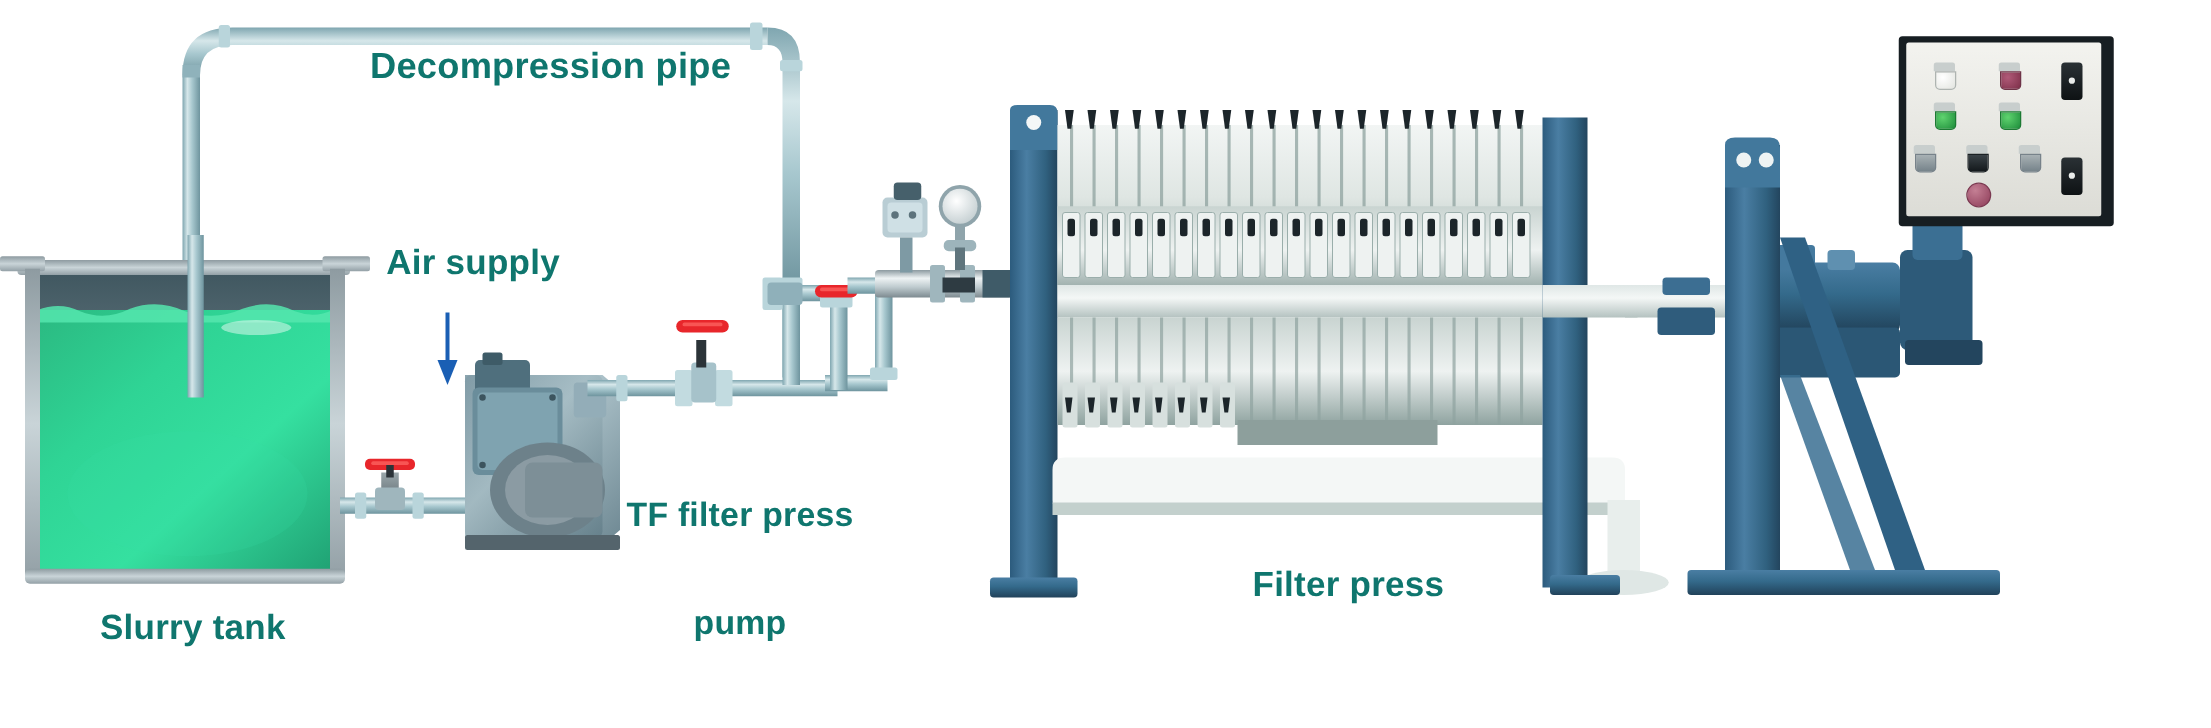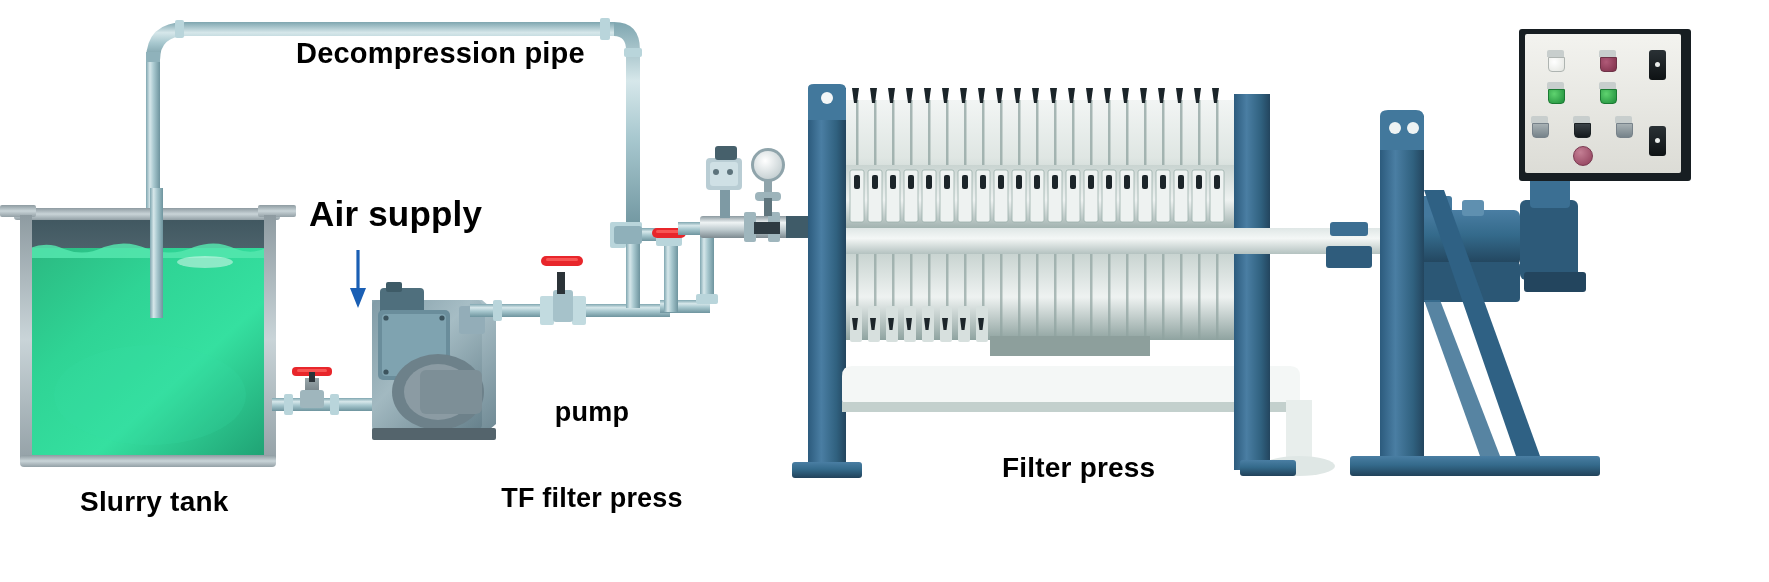--- a/index.html
+++ b/index.html
@@ -1,18 +1,18 @@
 <!DOCTYPE html>
 <html><head>
 <meta charset="utf-8">
 <style>
   html,body{margin:0;padding:0;background:#ffffff;}
   body{width:1769px;height:582px;overflow:hidden;font-family:"Liberation Sans",sans-serif;}
   #stage{position:relative;width:1769px;height:582px;background:#fff;}
-  .lbl{position:absolute;color:#000000;font-weight:700;letter-spacing:.2px;white-space:pre;line-height:1.06;}
+  .lbl{position:absolute;color:#0f766e;font-weight:700;letter-spacing:.2px;white-space:pre;line-height:1.06;}
   .lbl.c{text-align:center;}
   svg.layer{position:absolute;left:0;top:0;width:1769px;height:582px;}
   .hit{position:absolute;}
 </style>
 </head>
 <body>
 
 <div id="stage">
 
   <svg class="layer" viewBox="0 0 1769 582">
@@ -431,24 +431,24 @@
         <div style="position:absolute;left:6px;top:12px;width:5px;height:5px;background:#e9ecea;border-radius:50%;"></div>
       </div>
       <div style="position:absolute;left:124px;top:92px;width:17px;height:30px;background:linear-gradient(180deg,#2a3135,#0e1214);border-radius:3px;">
         <div style="position:absolute;left:6px;top:12px;width:5px;height:5px;background:#e9ecea;border-radius:50%;"></div>
       </div>
     </div>
   </div>
 
   <div class="lbl" style="left:296px;top:38px;font-size:29px;">Decompression pipe</div>
 
-  <div class="lbl" style="left:309px;top:195px;font-size:35px;">Air supply</div>
+  <div class="lbl" style="left:309px;top:195px;font-size:28px;">Air supply</div>
 
   <div class="lbl c" style="left:492px;top:341px;width:200px;font-size:27px;">
+    <div>TF filter press</div>
     <div>pump</div>
-    <div>TF filter press</div>
   </div>
 
   <div class="lbl" style="left:80px;top:487px;font-size:28px;">Slurry tank</div>
 
   <div class="lbl" style="left:1002px;top:405px;font-size:28px;margin-top:48px;">Filter press</div>
 
 </div>
 
 </body></html>

